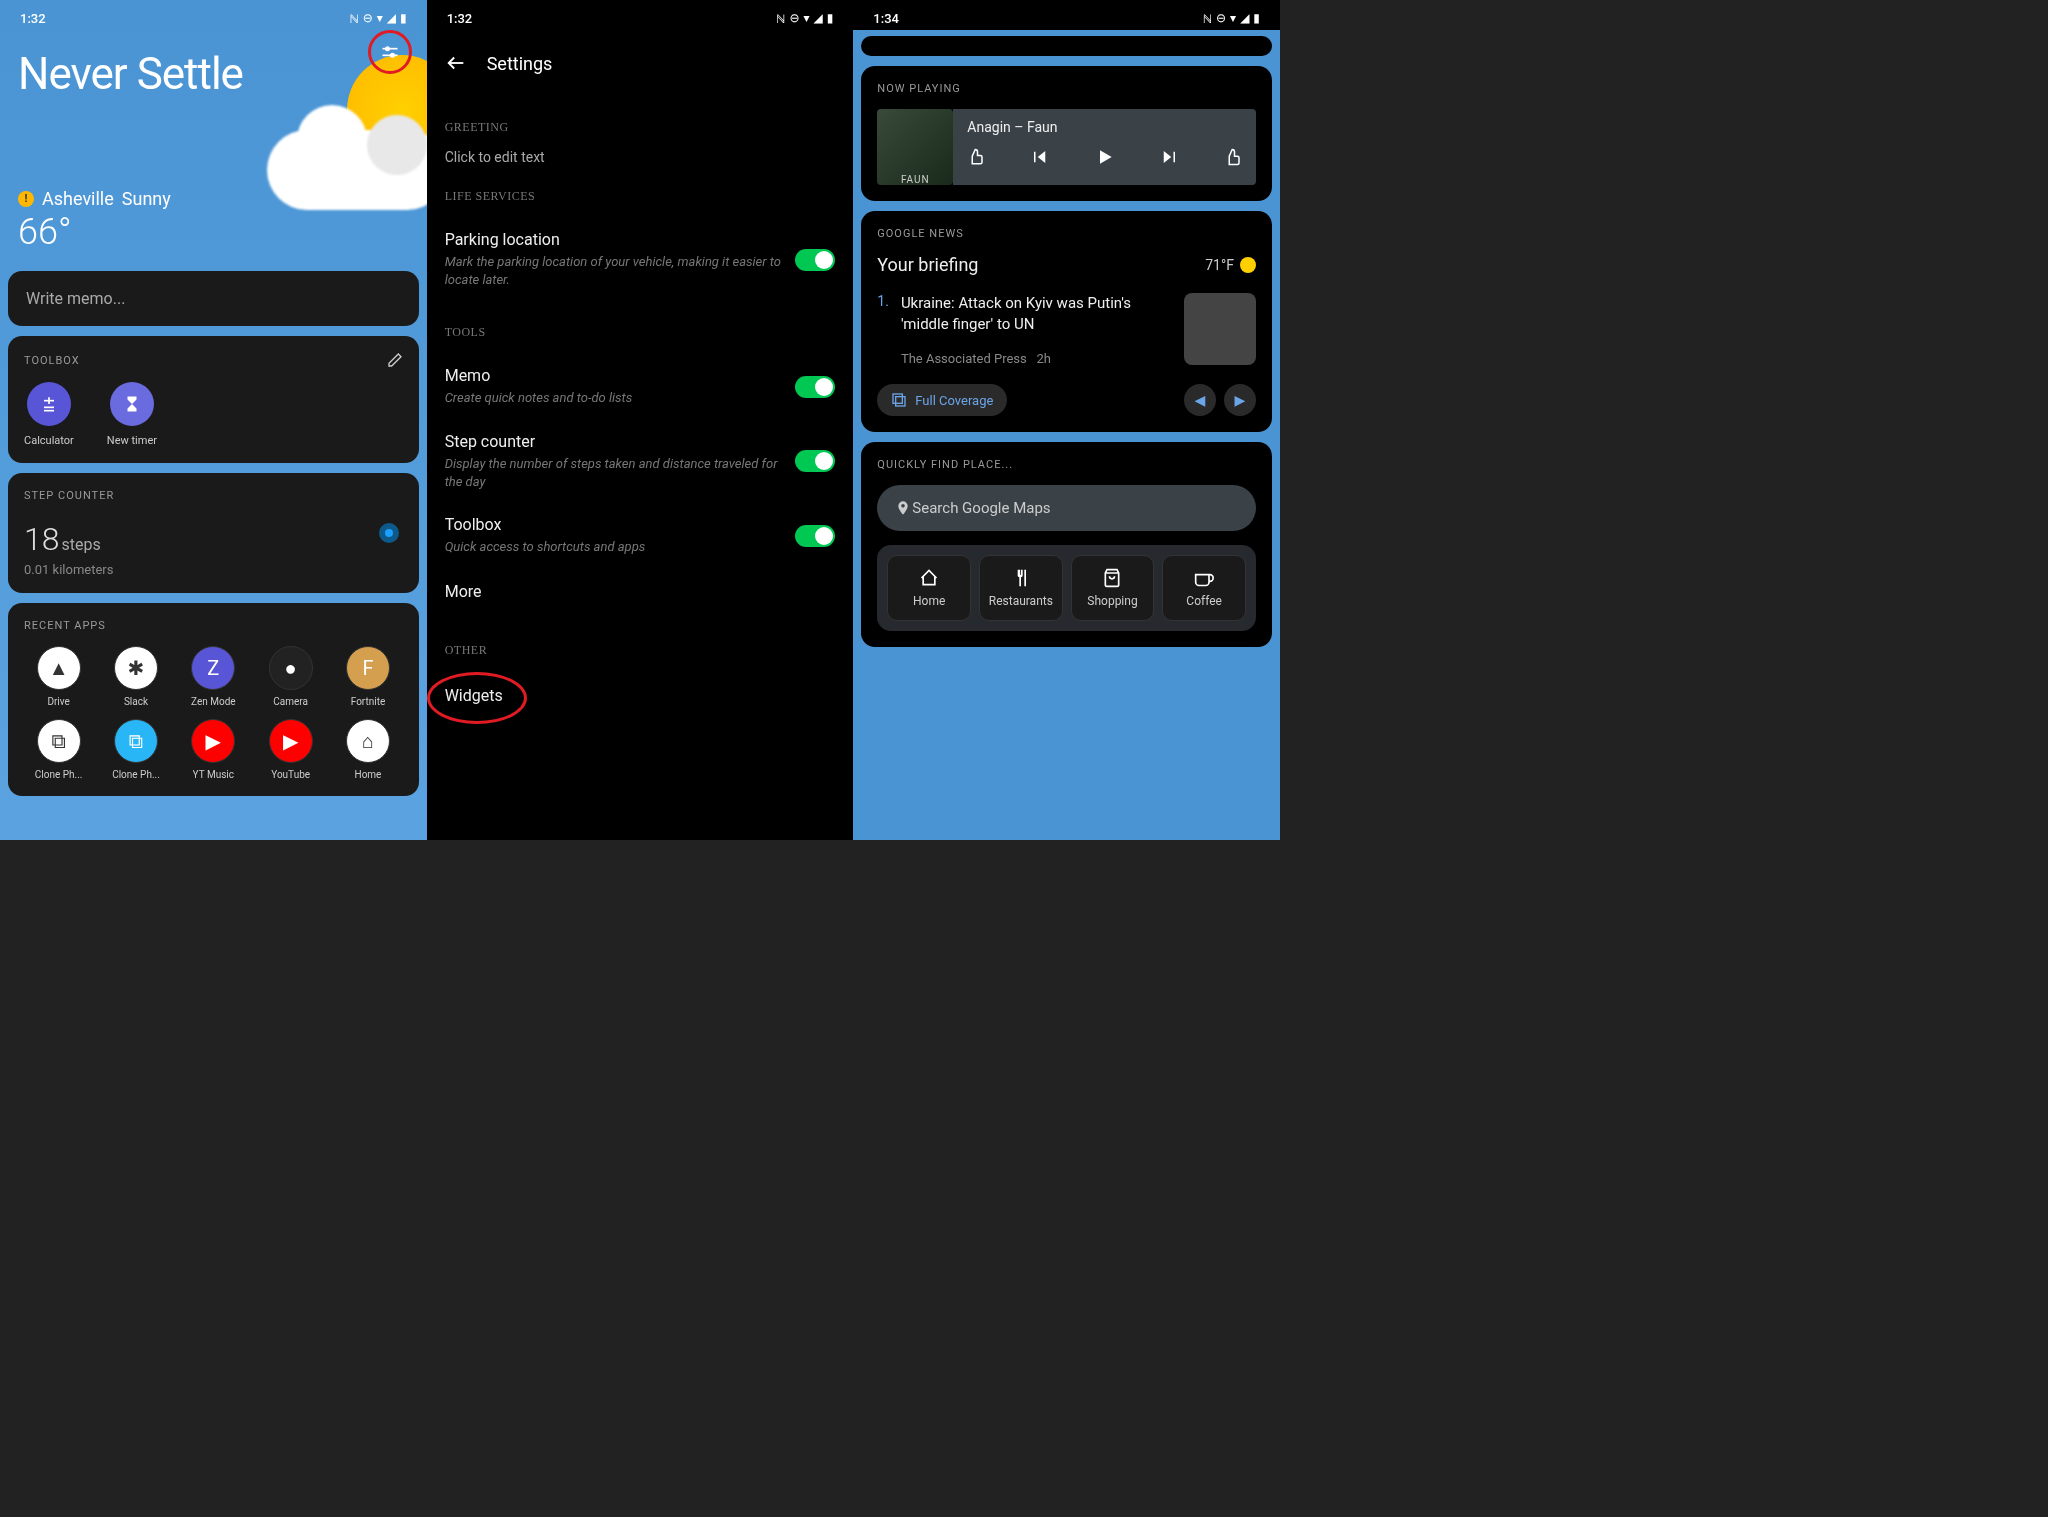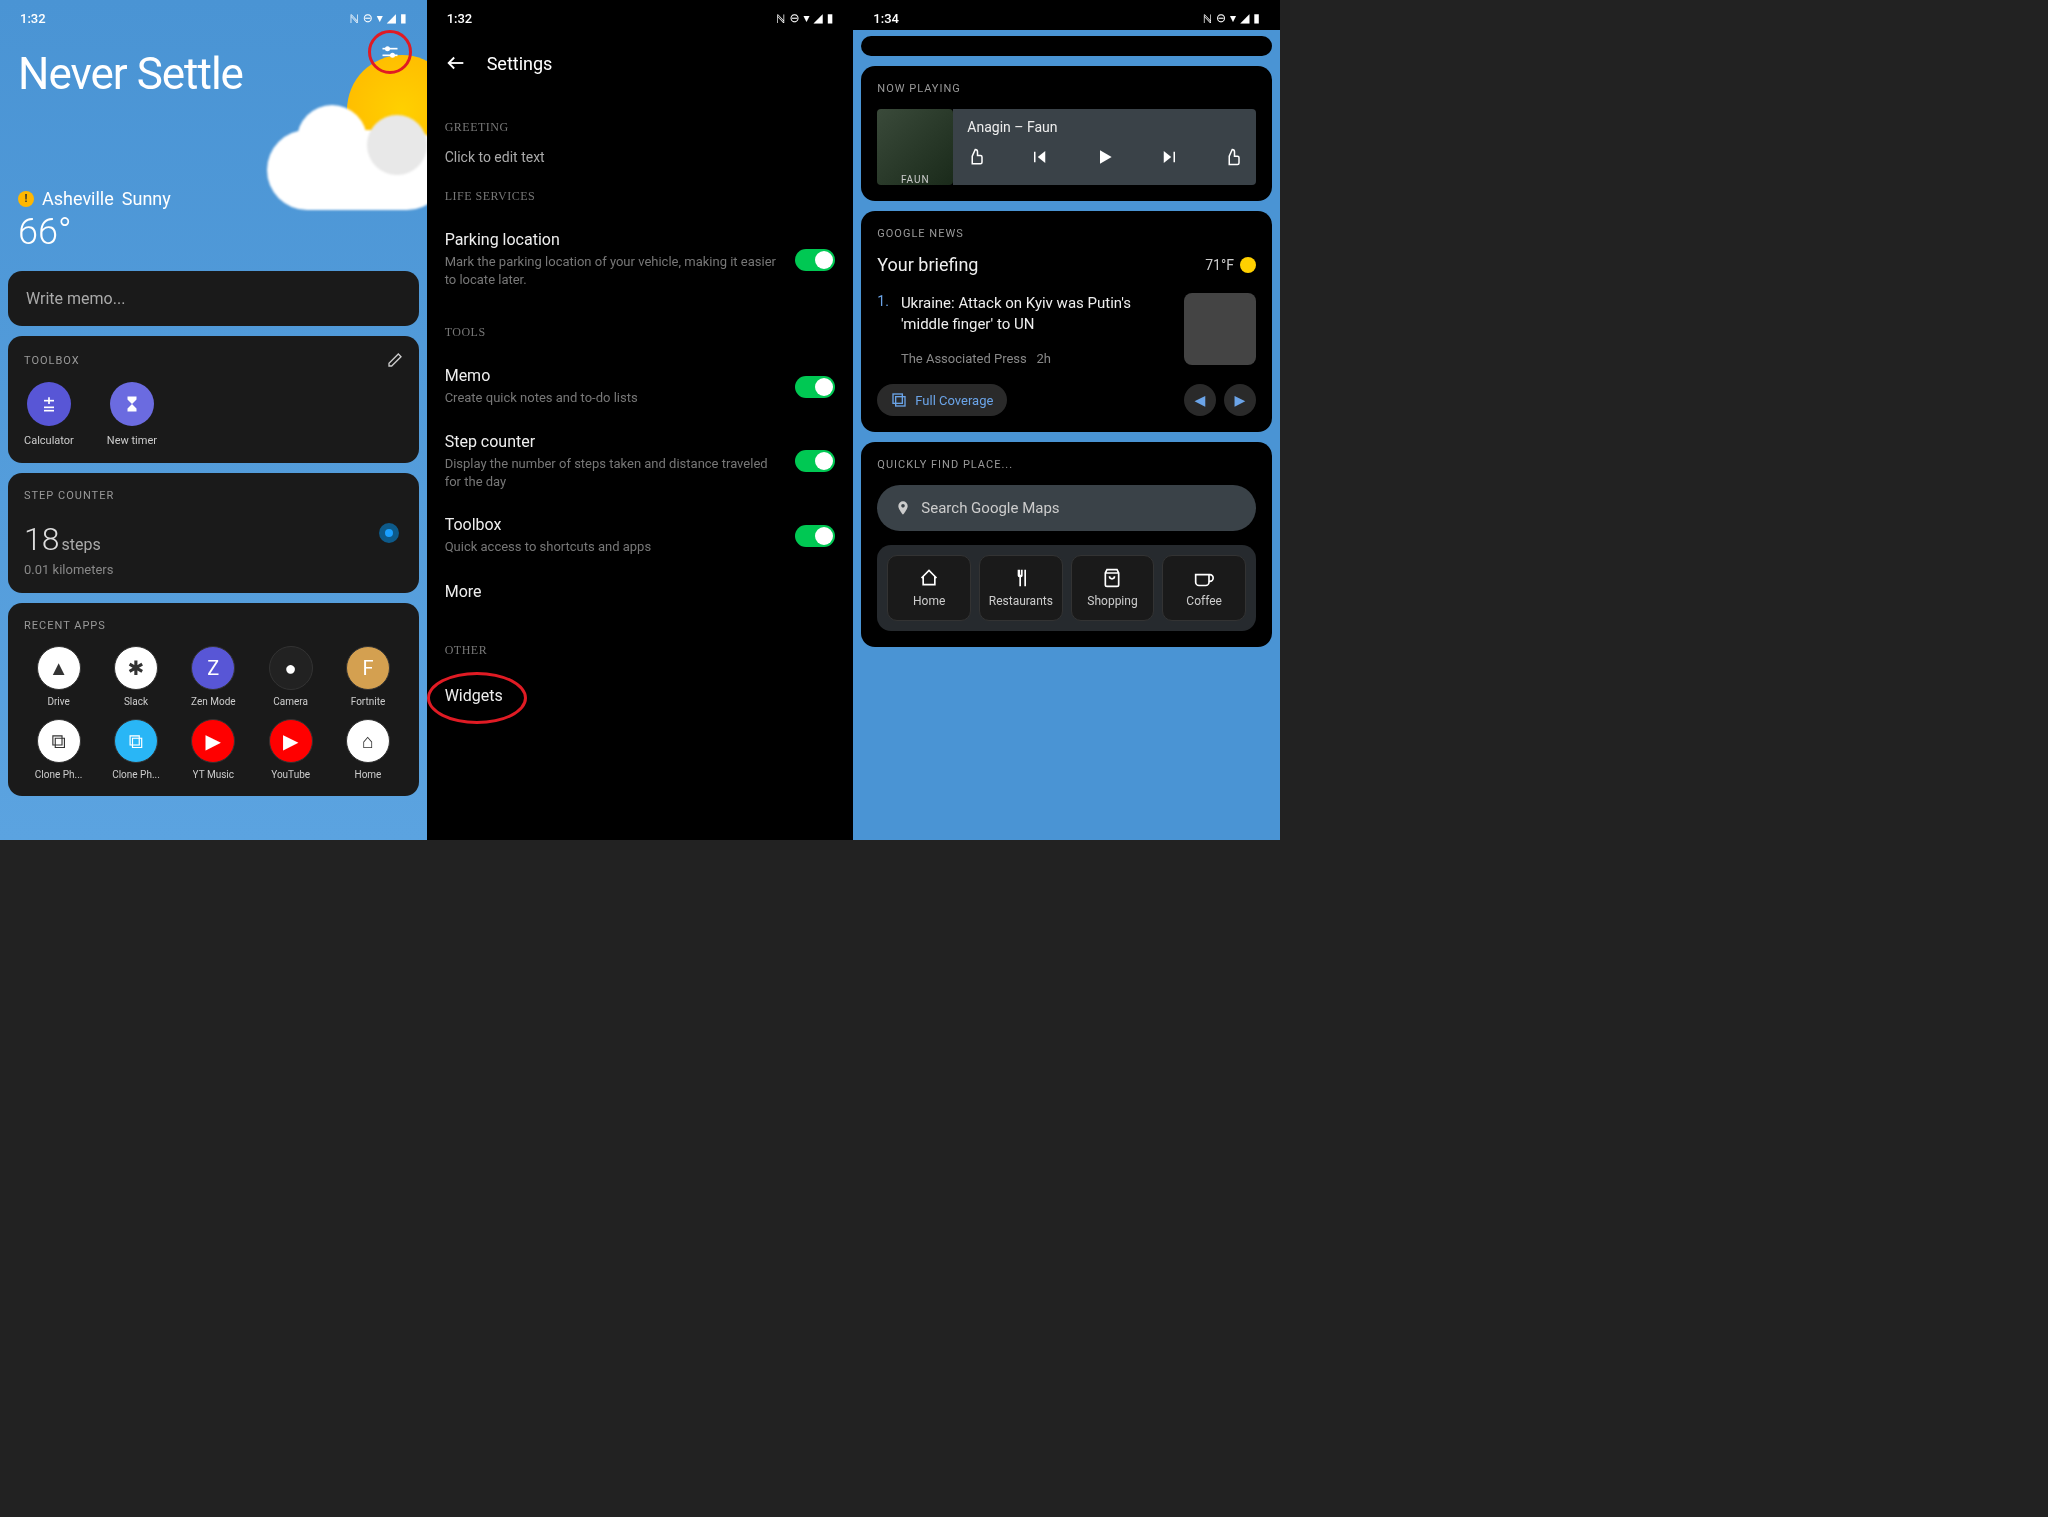--- a/index.html
+++ b/index.html
@@ -54,21 +54,21 @@
 
 
 .settings-header { display: flex; align-items: center; gap: 20px; padding: 22px 18px; }
 .back-arrow { color: #fff; font-size: 20px; }
 .settings-title { color: #fff; font-size: 18px; font-weight: 400; }
 .section-label { color: #777; font-size: 12px; letter-spacing: 0.5px; padding: 24px 18px 14px; font-family: Liberation Serif, serif; }
 .greeting-text { color: #aaa; font-size: 14px; padding: 0 18px; }
 .setting-row { display: flex; justify-content: space-between; align-items: center; padding: 12px 18px; gap: 14px; }
 .setting-text { flex: 1; }
 .setting-title { color: #eee; font-size: 16px; margin-bottom: 4px; }
-.setting-desc { color: #777; font-size: 13px; line-height: 1.4; }
+.setting-desc { color: #777; font-size: 13px; line-height: 1.4; font-style: italic; }
 .toggle { width: 40px; height: 22px; background: #00c853; border-radius: 11px; position: relative; flex-shrink: 0; }
 .toggle::after { content: ''; position: absolute; right: 2px; top: 2px; width: 18px; height: 18px; background: #fff; border-radius: 50%; }
 .setting-row.no-toggle { padding: 14px 18px; }
 .widgets-circle { position: absolute; left: 0px; width: 100px; height: 52px; border: 3px solid #e01b24; border-radius: 50%; pointer-events: none; }
 .widgets-row { position: relative; }
 
 
 .s3-content { padding: 0 8px; }
 .s3-card { background: #000000; border-radius: 14px; margin-bottom: 10px; padding: 16px; color: #ddd; }
 .s3-section-label { font-size: 11px; letter-spacing: 1px; color: #999; margin-bottom: 14px; }
@@ -90,21 +90,21 @@
 .news-text { flex: 1; }
 .news-headline { color: #eee; font-size: 15px; line-height: 1.4; margin-bottom: 16px; }
 .news-source { color: #888; font-size: 13px; }
 .news-thumb { width: 72px; height: 72px; background: #444; border-radius: 8px; flex-shrink: 0; }
 
 .coverage-row { display: flex; justify-content: space-between; align-items: center; }
 .full-coverage { display: flex; align-items: center; gap: 8px; background: #2a2a2a; padding: 8px 14px; border-radius: 18px; font-size: 13px; color: #6ba4e8; }
 .nav-arrows { display: flex; gap: 8px; }
 .nav-arrow { width: 32px; height: 32px; background: #2a2a2a; border-radius: 50%; display: flex; align-items: center; justify-content: center; color: #6ba4e8; font-size: 14px; }
 
-.maps-search { background: #3a4248; border-radius: 26px; padding: 14px 18px; display: flex; align-items: center; gap: 10px; margin-bottom: 14px; color: #ccc; font-size: 15px; }
+.maps-search { background: #3a4248; border-radius: 26px; padding: 14px 18px; display: flex; align-items: center; gap: 1px; margin-bottom: 14px; color: #ccc; font-size: 15px; }
 .place-buttons { display: flex; gap: 8px; background: #262a2e; padding: 10px; border-radius: 14px; }
 .place-btn { flex: 1; display: flex; flex-direction: column; align-items: center; gap: 6px; background: #1a1a1a; border-radius: 10px; padding: 12px 4px; border: 1px solid #333; }
 .place-icon { color: #fff; font-size: 18px; }
 .place-label { font-size: 12px; color: #ccc; }
 
 svg { display: block; }
 </style>
 </head>
 <body>
 

